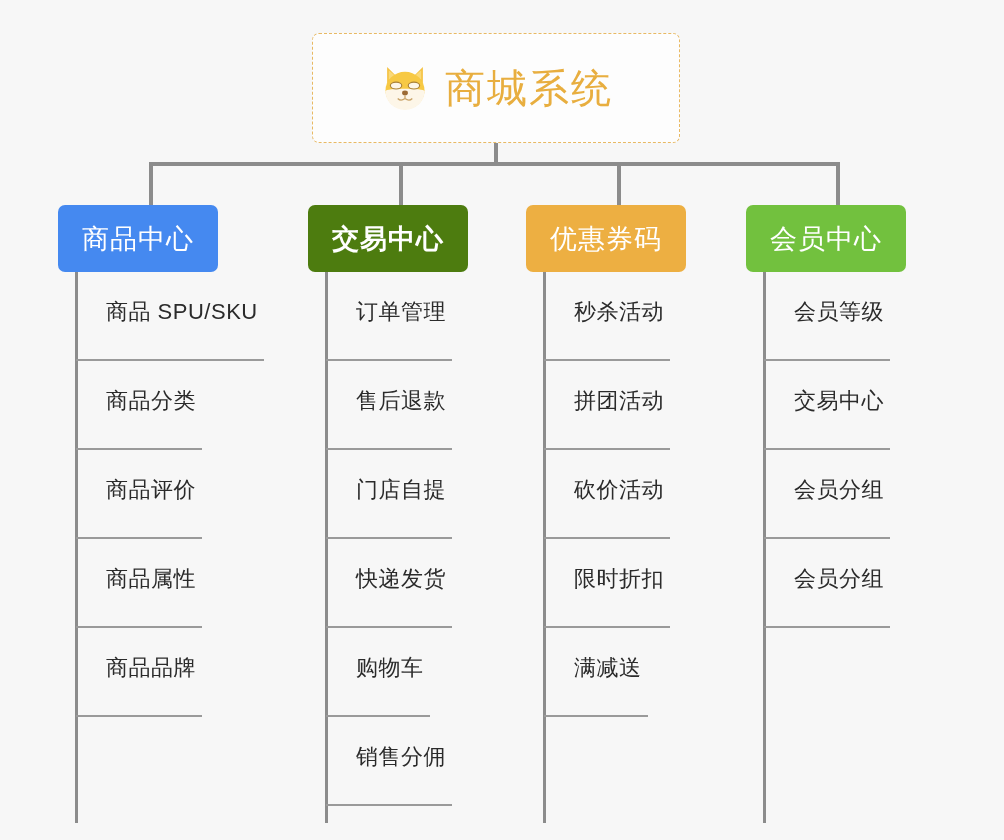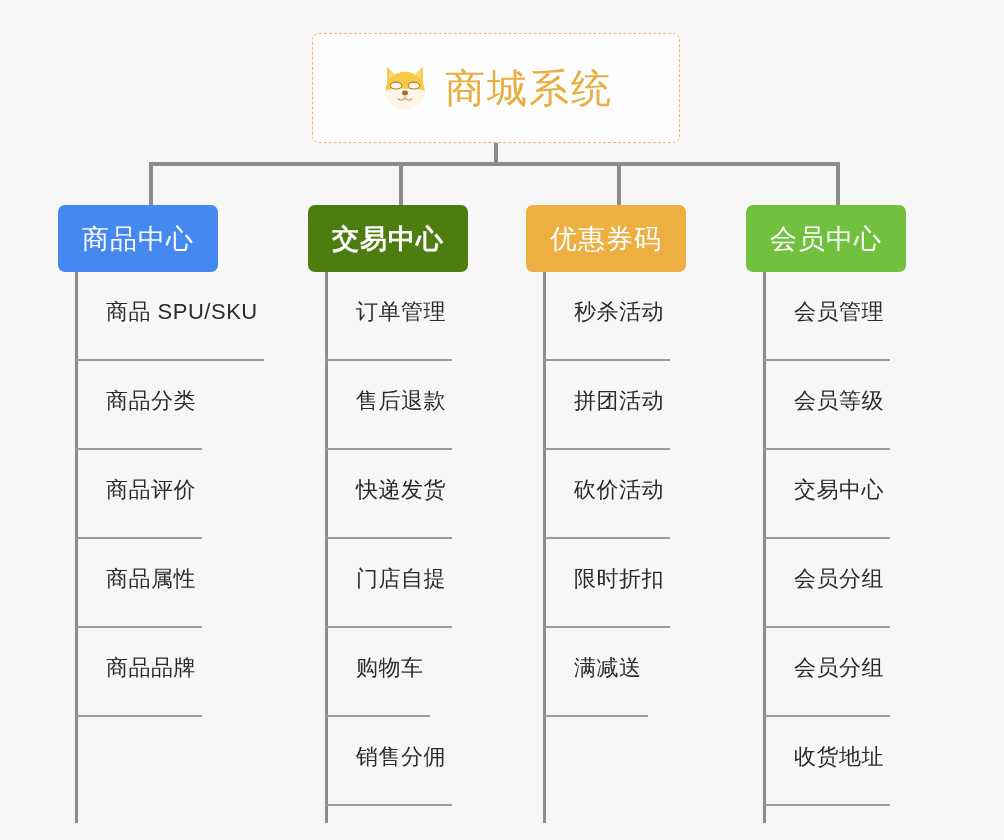--- a/index.html
+++ b/index.html
@@ -188,25 +188,25 @@
       <div class="spine" style="background: rgb(140, 140, 140);"></div>
       <div class="leaf-item">
         <span class="leaf-label">订单管理</span>
         <div class="leaf-rule" style="width: 126px;"></div>
       </div>
       <div class="leaf-item">
         <span class="leaf-label">售后退款</span>
         <div class="leaf-rule" style="width: 126px;"></div>
       </div>
       <div class="leaf-item">
+        <span class="leaf-label">门店自提</span>
+        <div class="leaf-rule" style="width: 126px;"></div>
+      </div>
+      <div class="leaf-item">
         <span class="leaf-label">快递发货</span>
-        <div class="leaf-rule" style="width: 126px;"></div>
-      </div>
-      <div class="leaf-item">
-        <span class="leaf-label">门店自提</span>
         <div class="leaf-rule" style="width: 126px;"></div>
       </div>
       <div class="leaf-item">
         <span class="leaf-label">购物车</span>
         <div class="leaf-rule" style="width: 104px;"></div>
       </div>
       <div class="leaf-item">
         <span class="leaf-label">销售分佣</span>
         <div class="leaf-rule" style="width: 126px;"></div>
       </div>
@@ -230,38 +230,30 @@
         <div class="leaf-rule" style="width: 126px;"></div>
       </div>
       <div class="leaf-item">
         <span class="leaf-label">满减送</span>
         <div class="leaf-rule" style="width: 104px;"></div>
       </div>
     </div>
   <div class="leaf-col" style="left:746px;">
       <div class="spine" style="background: rgb(140, 140, 140);"></div>
       <div class="leaf-item">
-        <span class="leaf-label">会员管理</span>
-        <div class="leaf-rule" style="width: 126px;"></div>
-      </div>
-      <div class="leaf-item">
         <span class="leaf-label">会员等级</span>
         <div class="leaf-rule" style="width: 126px;"></div>
       </div>
       <div class="leaf-item">
         <span class="leaf-label">交易中心</span>
         <div class="leaf-rule" style="width: 126px;"></div>
       </div>
       <div class="leaf-item">
         <span class="leaf-label">会员分组</span>
         <div class="leaf-rule" style="width: 126px;"></div>
       </div>
       <div class="leaf-item">
         <span class="leaf-label">会员分组</span>
         <div class="leaf-rule" style="width: 126px;"></div>
       </div>
-      <div class="leaf-item">
-        <span class="leaf-label">收货地址</span>
-        <div class="leaf-rule" style="width: 126px;"></div>
-      </div>
     </div>
 
 </div>
 
 </body></html>

